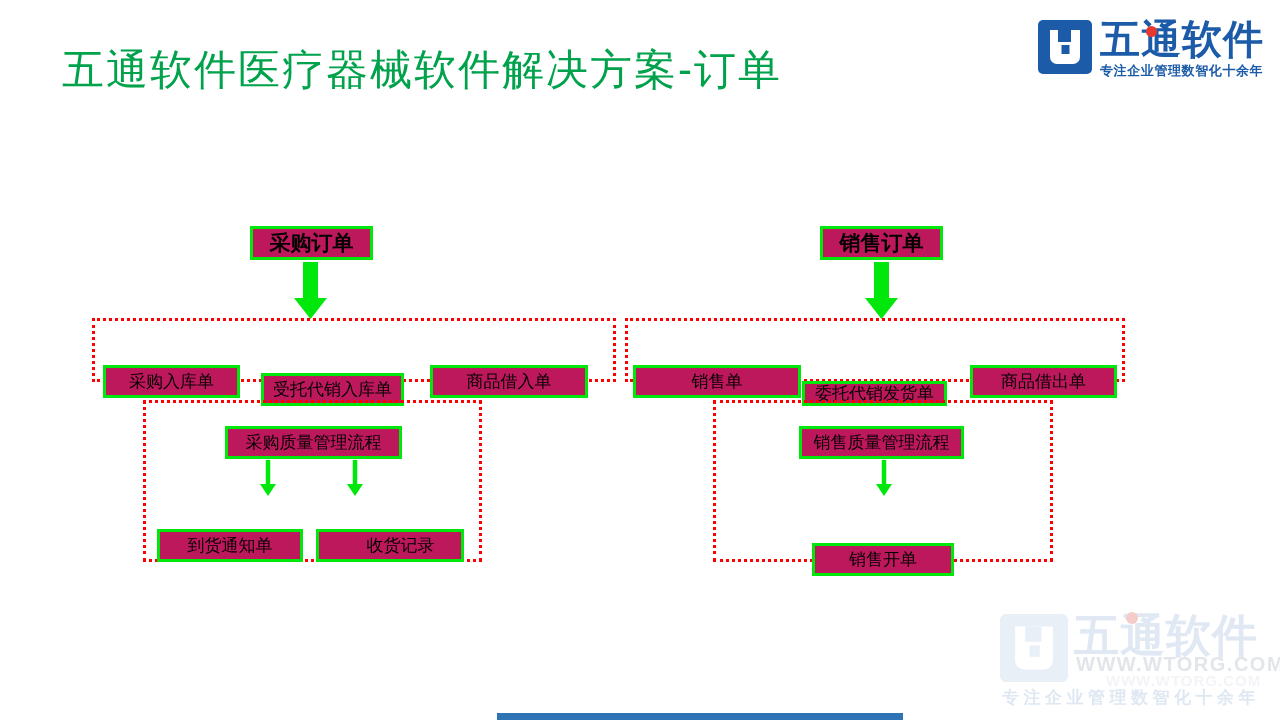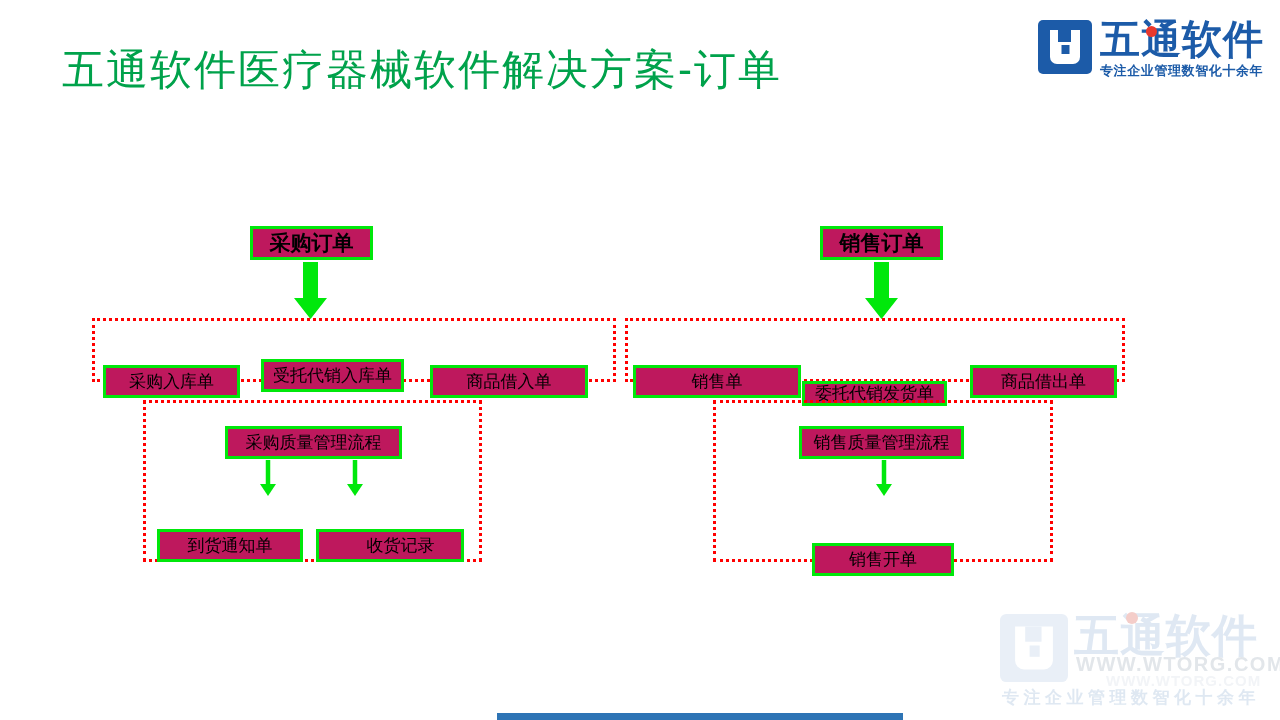--- a/index.html
+++ b/index.html
@@ -66,21 +66,21 @@
   </div>
 
   <div class="gbox hdr" style="left:250px;top:226px;width:123px;height:34px;">采购订单</div>
 
   <svg class="arrow" style="left:293px;top:262px;" width="35" height="58" viewBox="0 0 35 58">
     <polygon points="10,0 25,0 25,36 34,36 17.5,57 1,36 10,36" fill="#00e80b"></polygon>
   </svg>
 
   <div class="dashed" style="left:92px;top:318px;width:524px;height:64px;"></div>
   <div class="gbox doc" style="left:103px;top:333px;width:137px;height:33px;">采购入库单</div>
-  <div class="gbox doc" style="left:261px;top:327px;width:143px;height:33px;text-align:right;">受托代销入库单</div>
+  <div class="gbox doc" style="left:261px;top:341px;width:143px;height:33px;text-align:right;">受托代销入库单</div>
   <div class="gbox doc" style="left:430px;top:333px;width:158px;height:33px;">商品借入单</div>
 
   <div class="dashed" style="left:143px;top:400px;width:339px;height:162px;"></div>
   <div class="gbox q" style="left:225px;top:426px;width:177px;height:33px;">采购质量管理流程</div>
 
   <svg class="arrow" style="left:259px;top:460px;" width="18" height="37" viewBox="0 0 18 37">
     <line x1="9" y1="0" x2="9" y2="25" stroke="#00e80b" stroke-width="4.5"></line>
     <polygon points="1,24 17,24 9,36" fill="#00e80b"></polygon>
   </svg>
   <svg class="arrow" style="left:346px;top:460px;" width="18" height="37" viewBox="0 0 18 37">

